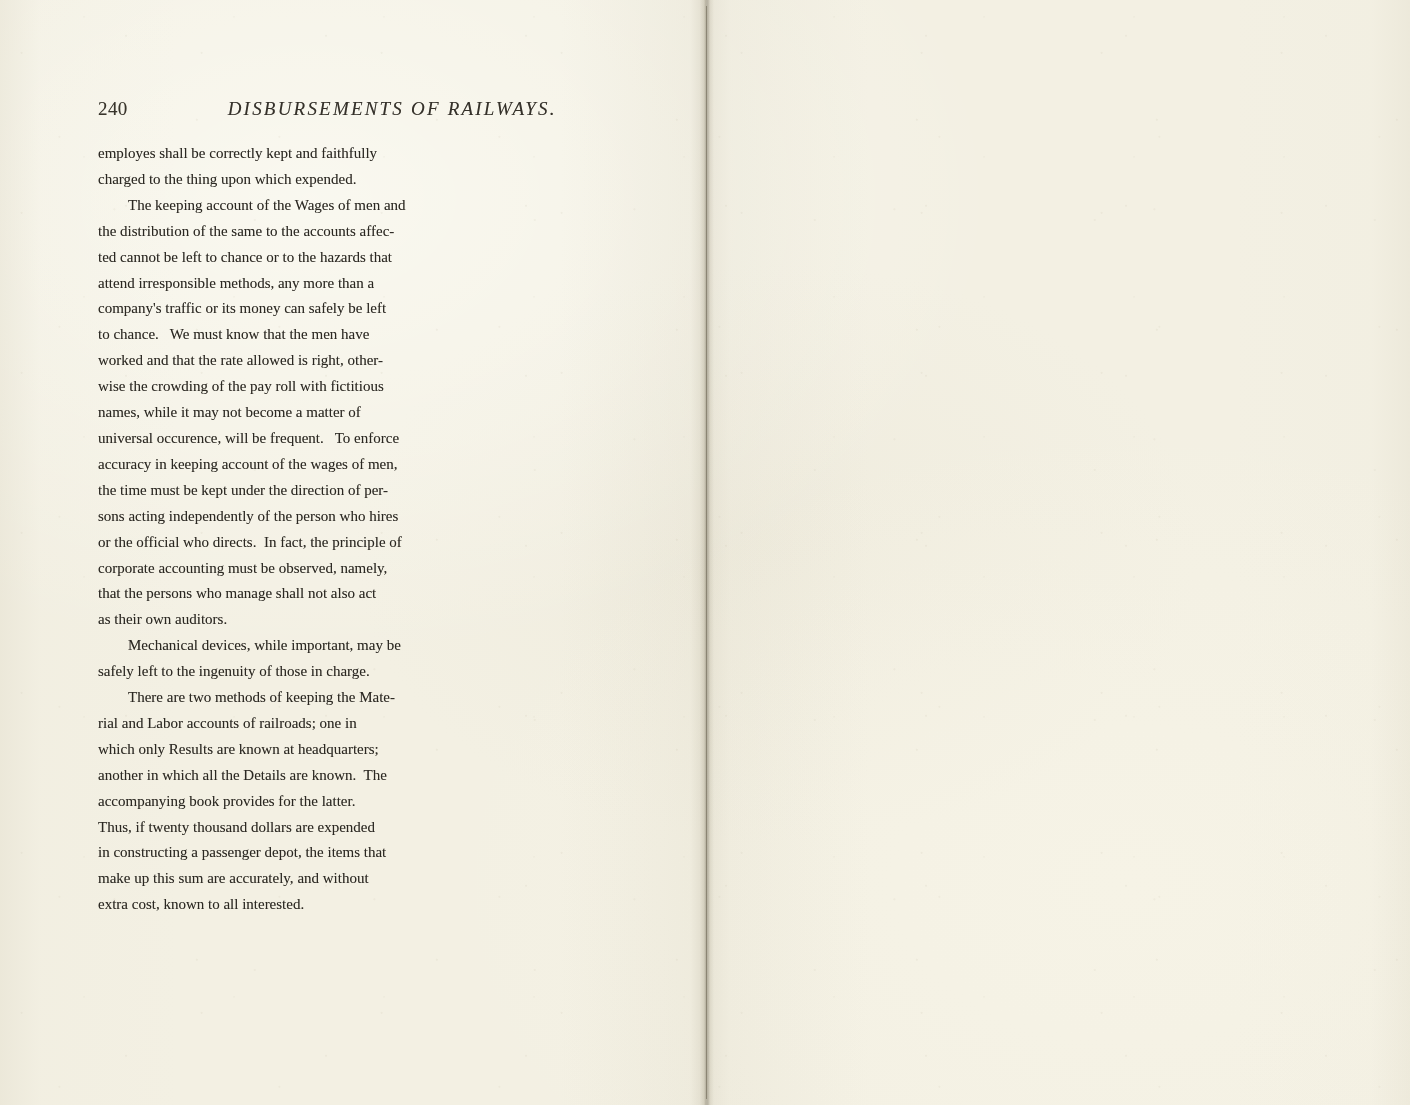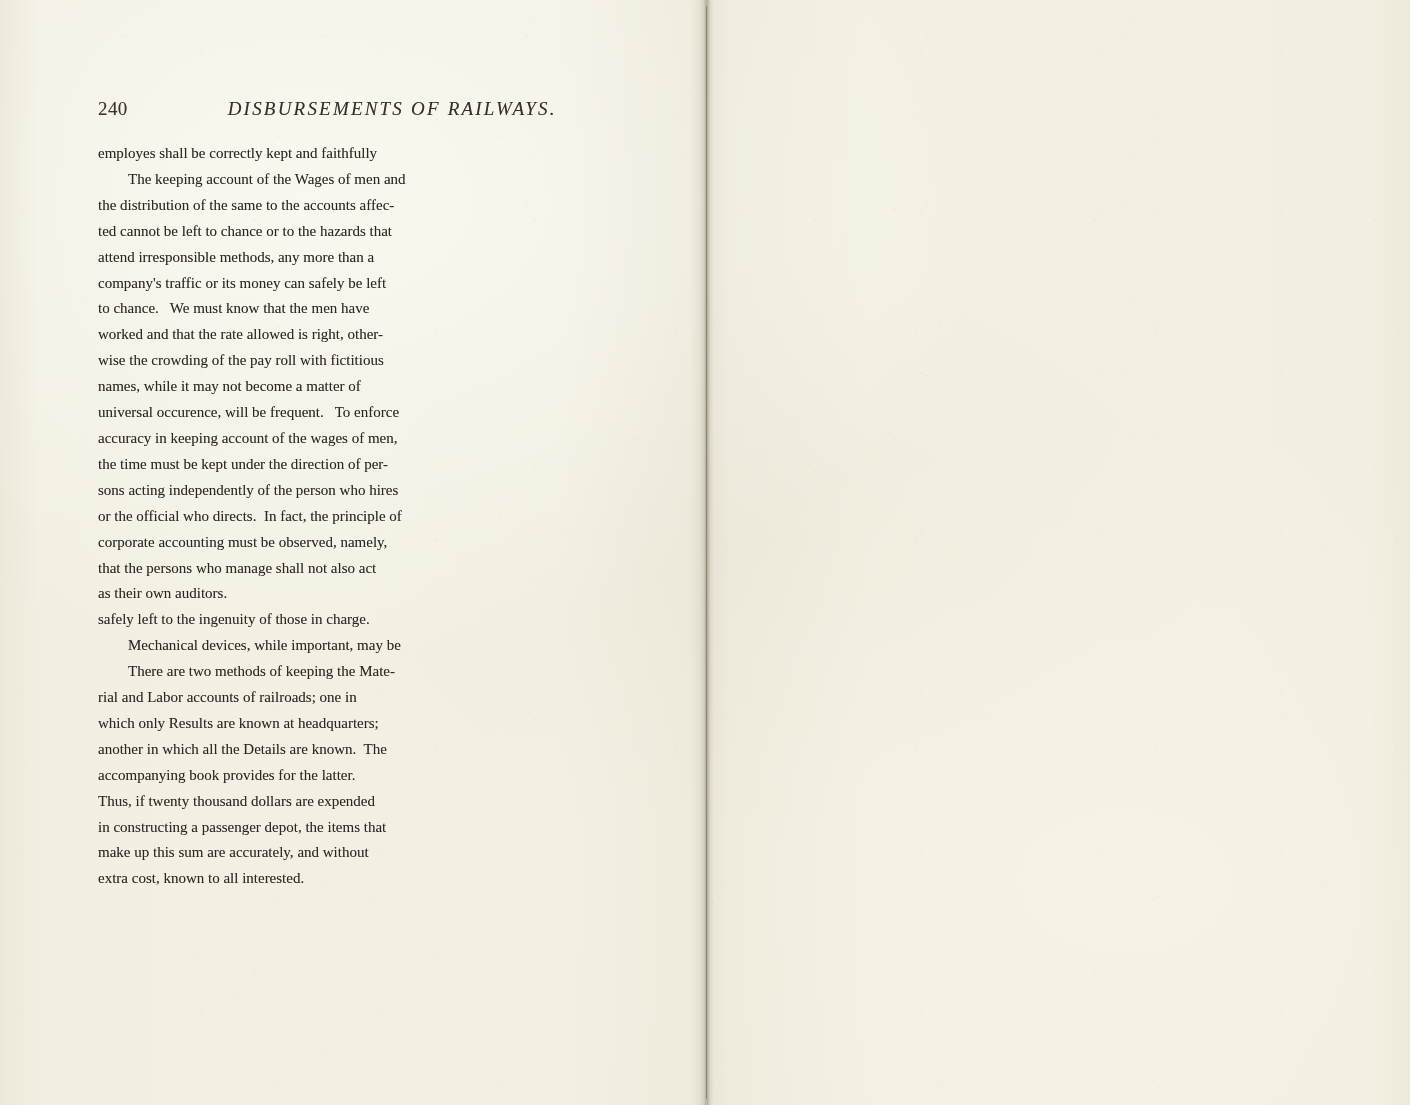--- a/index.html
+++ b/index.html
@@ -185,23 +185,23 @@
   <div class="gutter"></div>
   <div class="gutter-line"></div>
   <div class="speckle"></div>
 
   <div class="page left">
     <div class="running-head">
       <span class="folio">240</span>
       <span class="head-title">DISBURSEMENTS OF RAILWAYS.</span>
     </div>
     <div class="column" id="left-column">
-        <p><span class="ln">employes shall be correctly kept and faithfully</span></p>
+        <p><span class="ln">employes shall be correctly kept and faithfully</span><span class="ln last">charged to the thing upon which expended.</span></p>
         <p><span class="ln indent">The keeping account of the Wages of men and</span><span class="ln">the distribution of the same to the accounts affec-</span><span class="ln">ted cannot be left to chance or to the hazards that</span><span class="ln">attend irresponsible methods, any more than a</span><span class="ln">company's traffic or its money can safely be left</span><span class="ln">to chance.   We must know that the men have</span><span class="ln">worked and that the rate allowed is right, other-</span><span class="ln">wise the crowding of the pay roll with fictitious</span><span class="ln">names, while it may not become a matter of</span><span class="ln">universal occurence, will be frequent.   To enforce</span><span class="ln">accuracy in keeping account of the wages of men,</span><span class="ln">the time must be kept under the direction of per-</span><span class="ln">sons acting independently of the person who hires</span><span class="ln">or the official who directs.  In fact, the principle of</span><span class="ln">corporate accounting must be observed, namely,</span><span class="ln">that the persons who manage shall not also act</span><span class="ln last">as their own auditors.</span></p>
-        <p><span class="ln last">safely left to the ingenuity of those in charge.</span><span class="ln indent">Mechanical devices, while important, may be</span></p>
+        <p><span class="ln indent">Mechanical devices, while important, may be</span><span class="ln last">safely left to the ingenuity of those in charge.</span></p>
         <p><span class="ln indent">There are two methods of keeping the Mate-</span><span class="ln">rial and Labor accounts of railroads; one in</span><span class="ln">which only Results are known at headquarters;</span><span class="ln">another in which all the Details are known.  The</span><span class="ln">accompanying book provides for the latter.</span><span class="ln">Thus, if twenty thousand dollars are expended</span><span class="ln">in constructing a passenger depot, the items that</span><span class="ln">make up this sum are accurately, <span class="ital">and without</span></span><span class="ln last"><span class="ital">extra cost,</span> known to all interested.</span></p>
       </div>
   </div>
 
   <div class="page right">
     
     
   </div>
 
 </div>

